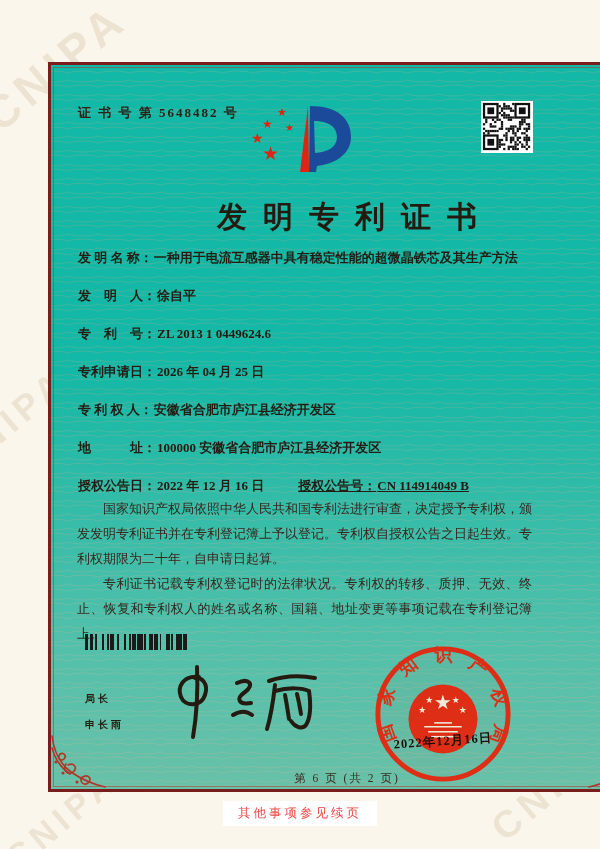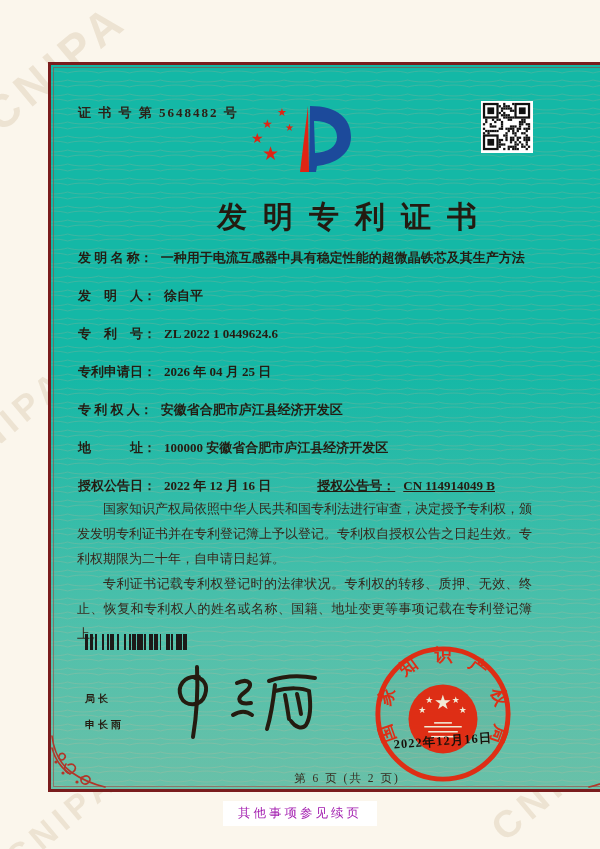--- a/index.html
+++ b/index.html
@@ -32,22 +32,22 @@
   .cert-number{position:absolute;left:27px;top:39px;font-size:13px;font-weight:bold;letter-spacing:2px;color:#2b2118;}
   .logo{position:absolute;left:197px;top:33px;width:110px;height:80px;}
   .qr-box{position:absolute;left:430px;top:36px;width:52px;height:52px;background:#ffffff;}
   .title{
     position:absolute;left:0;top:112px;width:100%;text-align:center;
     font-size:30px;font-weight:bold;letter-spacing:16px;text-indent:16px;color:#241a10;
   }
   .fields{position:absolute;left:27px;top:183px;width:455px;font-size:13px;font-weight:bold;line-height:19px;}
   .field-row{margin-bottom:19px;white-space:nowrap;}
   .f-label{color:#241c12;text-align:right;}
-  .f-value{color:#241c12;margin-left:8px;}
-  .grant-row{display:flex;gap:12px;}
+  .f-value{color:#241c12;margin-left:1px;}
+  .grant-row{display:flex;}
   .grant-pair2{margin-left:34px;text-decoration:underline;}
   .body-paragraphs{
     position:absolute;left:26px;top:432px;width:455px;
     font-size:13px;line-height:1.92;color:#35271c;text-align:justify;
   }
   .body-paragraphs p{margin:0;text-indent:2em;}
   .barcode{position:absolute;left:34px;top:569px;width:156px;height:16px;display:flex;align-items:stretch;}
   .barcode div{height:100%;}
   .signer{position:absolute;left:34px;top:621px;font-family:"Liberation Sans","DejaVu Sans",sans-serif;
     font-weight:bold;font-size:10px;letter-spacing:3px;color:#241b10;line-height:26px;}
@@ -57,21 +57,21 @@
     position:absolute;left:318px;top:668px;width:148px;text-align:center;
     font-size:12.5px;font-weight:bold;letter-spacing:1px;color:#17100a;
     transform:rotate(-4deg);z-index:3;
   }
   .page-number{position:absolute;left:0;top:706px;width:100%;text-align:center;font-size:11.5px;color:#3a2d20;letter-spacing:2px;}
   .lace{position:absolute;bottom:-1px;width:58px;height:58px;}
   .lace-right{right:-1px;}
   .lace-left{left:-1px;transform:scaleX(-1);}
   .continuation-box{
     position:absolute;left:50%;top:801px;transform:translateX(-50%);
-    background:#ffffff;padding:4px 15px;font-size:12.5px;letter-spacing:3px;color:#a21caf;z-index:3;
+    background:#ffffff;padding:4px 15px;font-size:12.5px;letter-spacing:3px;color:#ef4444;z-index:3;
   }
 </style>
 </head>
 <body>
 
 <div class="page">
 
   <span class="wm" style="left:-30px;top:40px;font-size:46px;">CNIPA</span>
   <span class="wm" style="left:360px;top:290px;font-size:36px;">CNIPA</span>
   <span class="wm" style="left:-60px;top:400px;font-size:36px;">CNIPA</span>
@@ -350,21 +350,21 @@
     <h1 class="title">发明专利证书</h1>
 
     <div class="fields">
       <div class="field-row">
         <span class="f-label">发 明 名 称：</span><span class="f-value">一种用于电流互感器中具有稳定性能的超微晶铁芯及其生产方法</span>
       </div>
       <div class="field-row">
         <span class="f-label">发　明　人：</span><span class="f-value">徐自平</span>
       </div>
       <div class="field-row">
-        <span class="f-label">专　利　号：</span><span class="f-value">ZL 2022 1 0449624.6</span>
+        <span class="f-label">专　利　号：</span><span class="f-value">ZL 2013 1 0449624.6</span>
       </div>
       <div class="field-row">
         <span class="f-label">专利申请日：</span><span class="f-value">2026 年 04 月 25 日</span>
       </div>
       <div class="field-row">
         <span class="f-label">专 利 权 人：</span><span class="f-value">安徽省合肥市庐江县经济开发区</span>
       </div>
       <div class="field-row">
         <span class="f-label">地　　　址：</span><span class="f-value">100000 安徽省合肥市庐江县经济开发区</span>
       </div>

